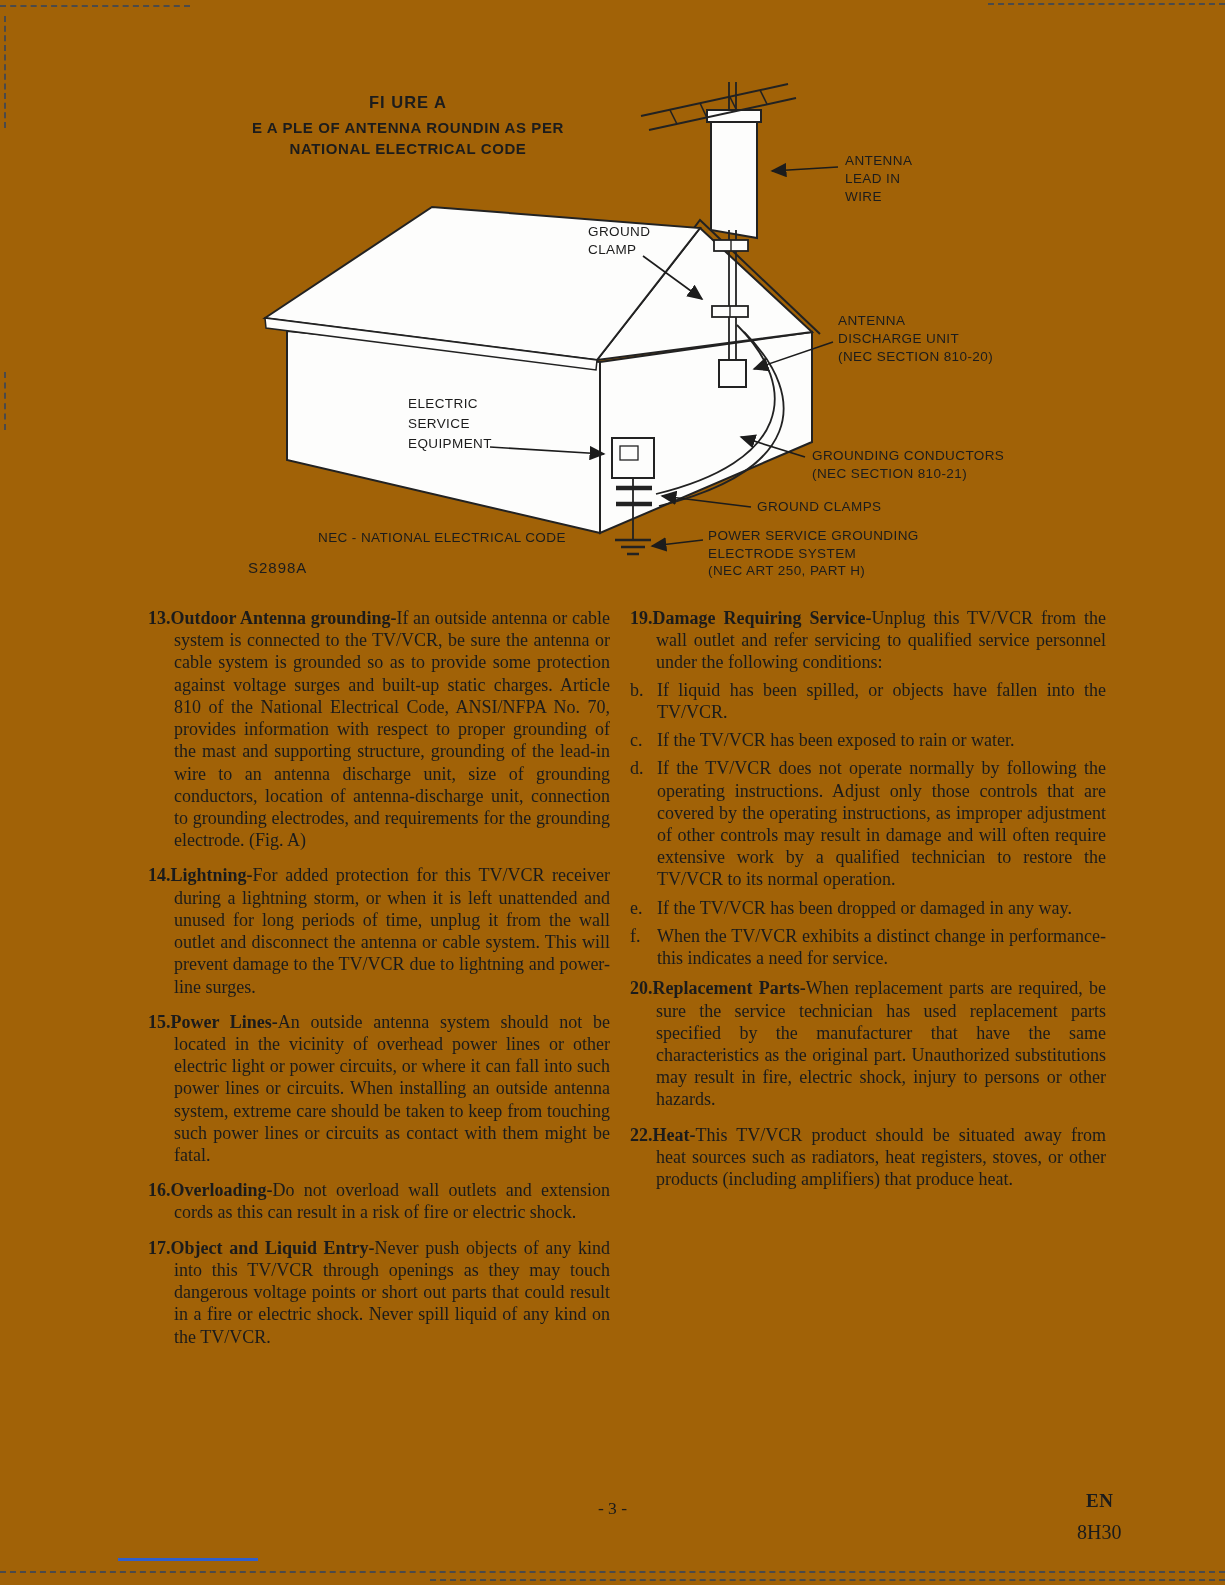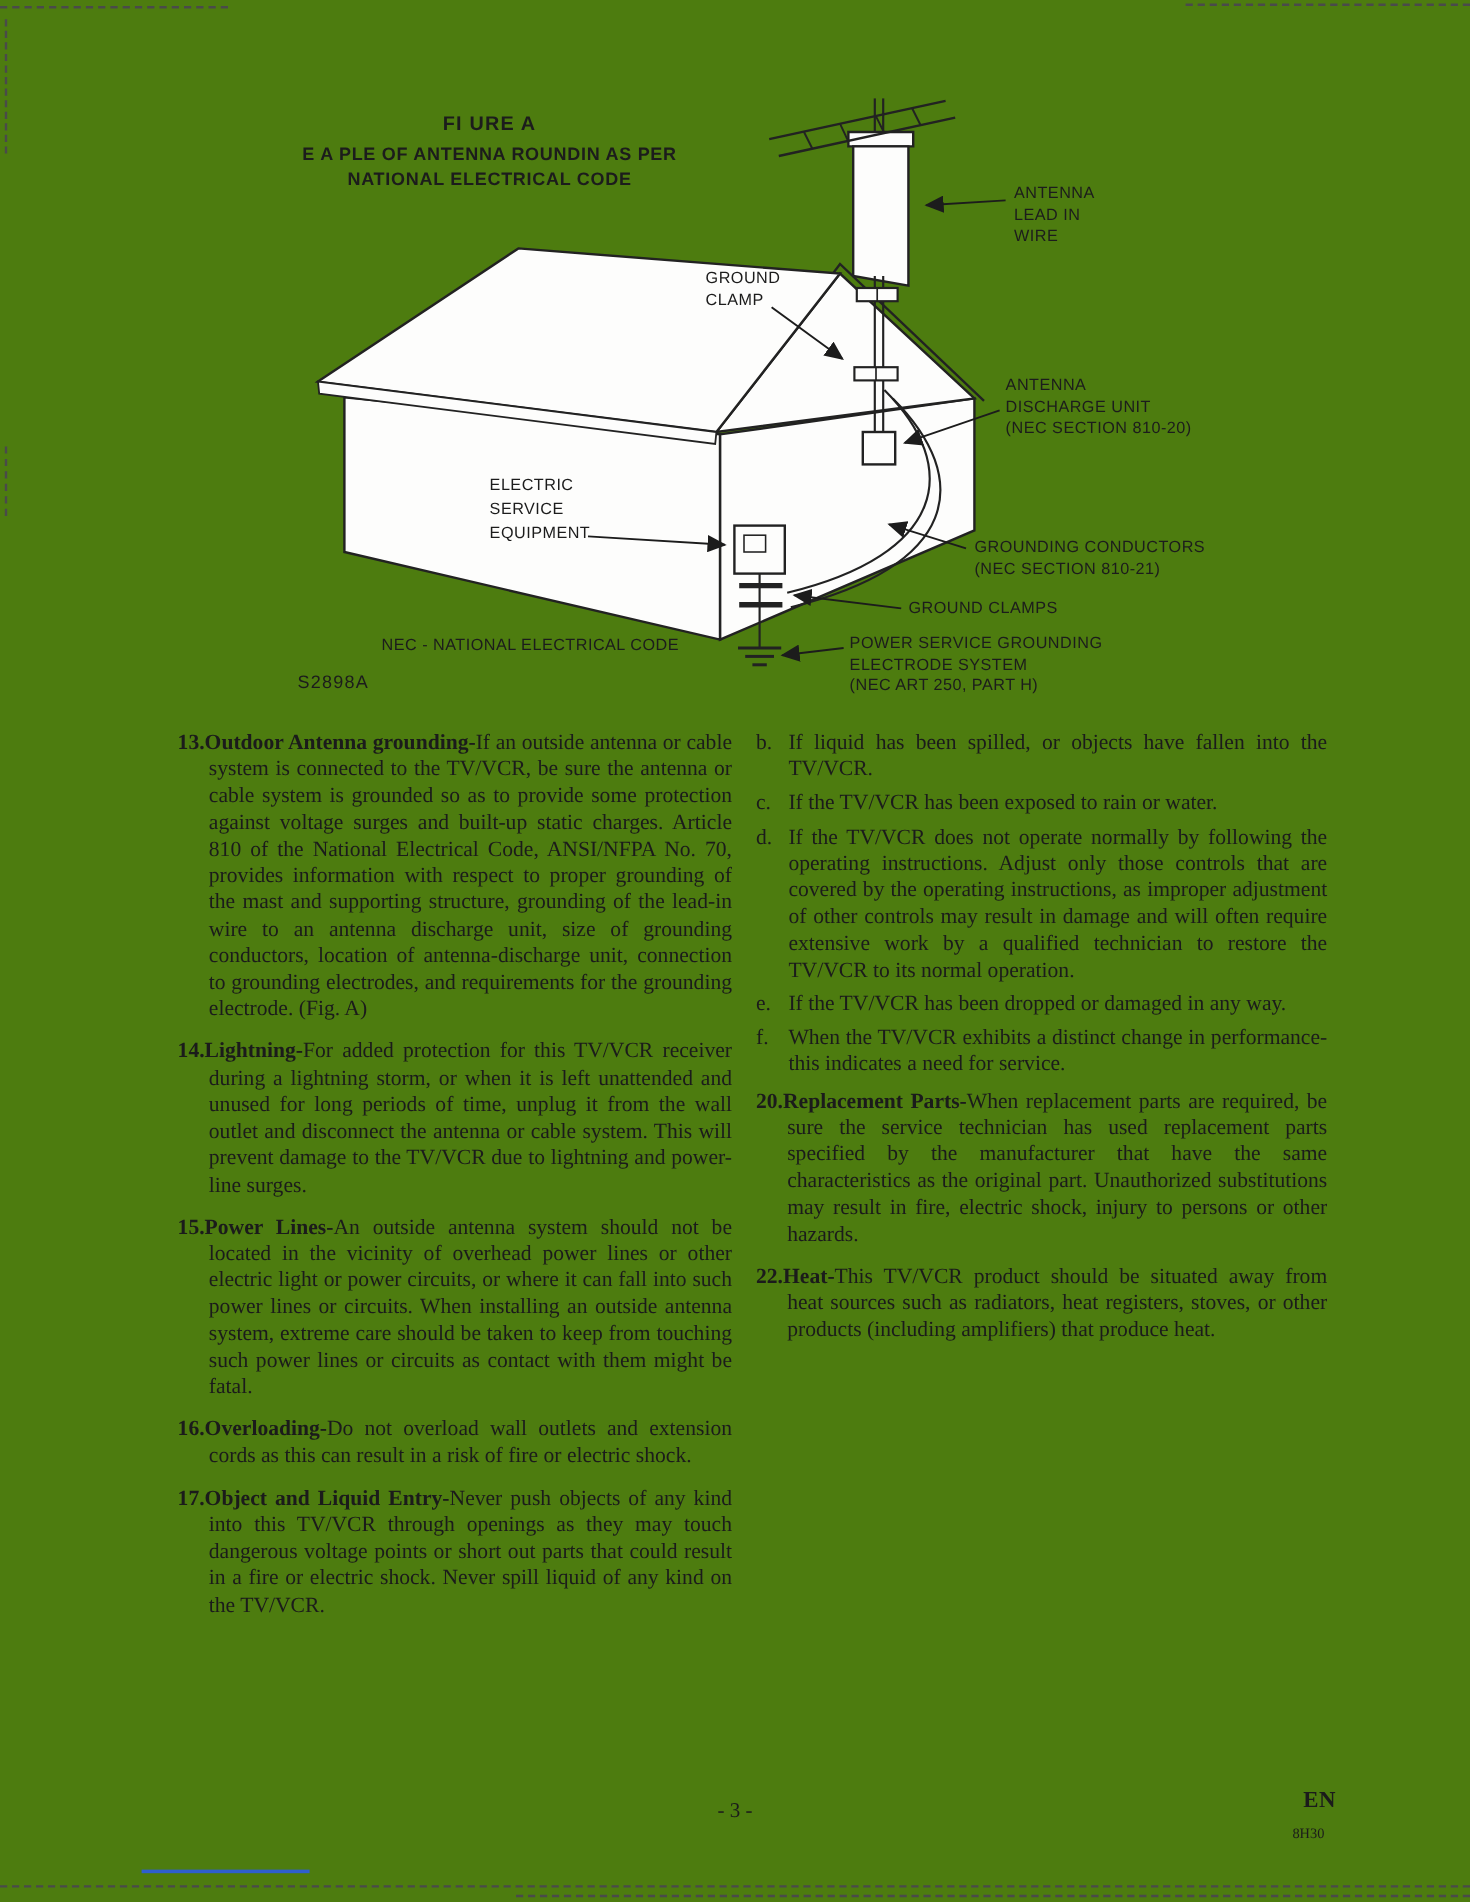--- a/index.html
+++ b/index.html
@@ -1,20 +1,20 @@
 <!DOCTYPE html>
 <html><head>
 <meta charset="utf-8">
 <style>
   html,body { margin:0; padding:0; background:#e8e8e8; }
   .page {
     position:relative;
     width:1225px; height:1585px;
     margin:0 auto;
-    background:#4d7c0f;
+    background:#a16207;
     font-family:"Liberation Serif", serif;
     color:#1b1b1b;
     overflow:hidden;
   }
   
   .mark { position:absolute; pointer-events:none; }
   .dash-h { border-top:2px dashed #4a4a4a; height:0; }
   .dash-v { border-left:2px dashed #4a4a4a; width:0; }
   .blue-line { background:#2f5fce; height:3px; }
 
@@ -46,21 +46,21 @@
   .footer-page {
     position:absolute; top:1498px; left:0; width:100%;
     text-align:center; font-size:17.5px;
   }
   .footer-en {
     position:absolute; top:1490px; left:1086px;
     font-size:19px; font-weight:600; letter-spacing:0.5px;
   }
   .footer-code {
     position:absolute; top:1521px; left:1077px;
-    font-size:12px;
+    font-size:20px;
   }
 </style>
 </head>
 <body>
 
 <div class="page">
 
   <div class="mark dash-h" style="top:5px; left:0; width:190px;"></div>
   <div class="mark dash-h" style="top:3px; left:988px; width:237px;"></div>
   <div class="mark dash-v" style="left:4px; top:16px; height:112px;"></div>
@@ -177,20 +177,21 @@
     <div class="col-left">
       <p class="item"><b><span>13.</span><span>Outdoor Antenna grounding-</span></b><span>If an outside antenna or cable system is connected to the TV/VCR, be sure the antenna or cable system is grounded so as to provide some protection against voltage surges and built-up static charges. Article 810 of the National Electrical Code, ANSI/NFPA No. 70, provides information with respect to proper grounding of the mast and supporting structure, grounding of the lead-in wire to an antenna discharge unit, size of grounding conductors, location of antenna-discharge unit, connection to grounding electrodes, and requirements for the grounding electrode. (Fig. A)</span></p>
       <p class="item"><b><span>14.</span><span>Lightning-</span></b><span>For added protection for this TV/VCR receiver during a lightning storm, or when it is left unattended and unused for long periods of time, unplug it from the wall outlet and disconnect the antenna or cable system. This will prevent damage to the TV/VCR due to lightning and power-line surges.</span></p>
       <p class="item"><b><span>15.</span><span>Power Lines-</span></b><span>An outside antenna system should not be located in the vicinity of overhead power lines or other electric light or power circuits, or where it can fall into such power lines or circuits. When installing an outside antenna system, extreme care should be taken to keep from touching such power lines or circuits as contact with them might be fatal.</span></p>
       <p class="item"><b><span>16.</span><span>Overloading-</span></b><span>Do not overload wall outlets and extension cords as this can result in a risk of fire or electric shock.</span></p>
       <p class="item"><b><span>17.</span><span>Object and Liquid Entry-</span></b><span>Never push objects of any kind into this TV/VCR through openings as they may touch dangerous voltage points or short out parts that could result in a fire or electric shock. Never spill liquid of any kind on the TV/VCR.</span></p>
     </div>
 
     <div class="col-right">
       <div class="group">
+        <p class="item item-head"><b><span>19.</span><span>Damage Requiring Service-</span></b><span>Unplug this TV/VCR from the wall outlet and refer servicing to qualified service personnel under the following conditions:</span></p>
         <p class="sub"><span class="sub-letter">b.</span><span>If liquid has been spilled, or objects have fallen into the TV/VCR.</span></p>
         <p class="sub"><span class="sub-letter">c.</span><span>If the TV/VCR has been exposed to rain or water.</span></p>
         <p class="sub"><span class="sub-letter">d.</span><span>If the TV/VCR does not operate normally by following the operating instructions. Adjust only those controls that are covered by the operating instructions, as improper adjustment of other controls may result in damage and will often require extensive work by a qualified technician to restore the TV/VCR to its normal operation.</span></p>
         <p class="sub"><span class="sub-letter">e.</span><span>If the TV/VCR has been dropped or damaged in any way.</span></p>
         <p class="sub"><span class="sub-letter">f.</span><span>When the TV/VCR exhibits a distinct change in performance-this indicates a need for service.</span></p>
       </div>
       <p class="item"><b><span>20.</span><span>Replacement Parts-</span></b><span>When replacement parts are required, be sure the service technician has used replacement parts specified by the manufacturer that have the same characteristics as the original part. Unauthorized substitutions may result in fire, electric shock, injury to persons or other hazards.</span></p>
       <p class="item"><b><span>22.</span><span>Heat-</span></b><span>This TV/VCR product should be situated away from heat sources such as radiators, heat registers, stoves, or other products (including amplifiers) that produce heat.</span></p>
     </div>
 

